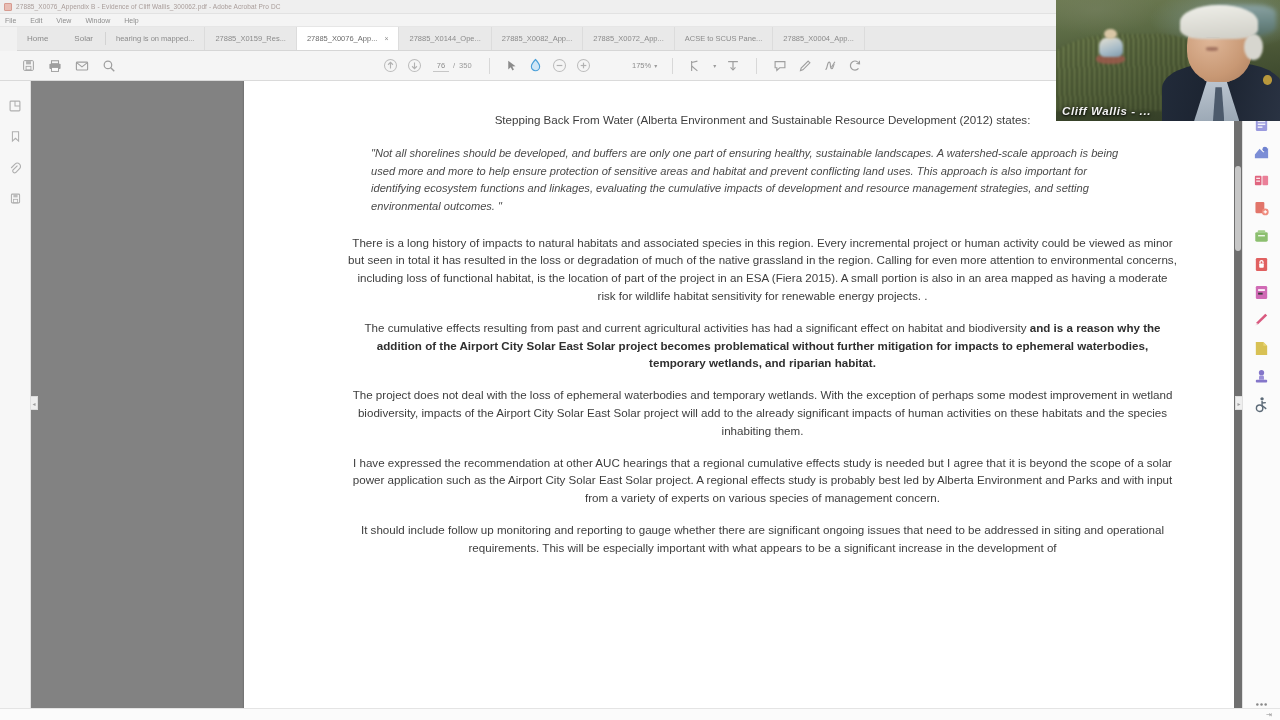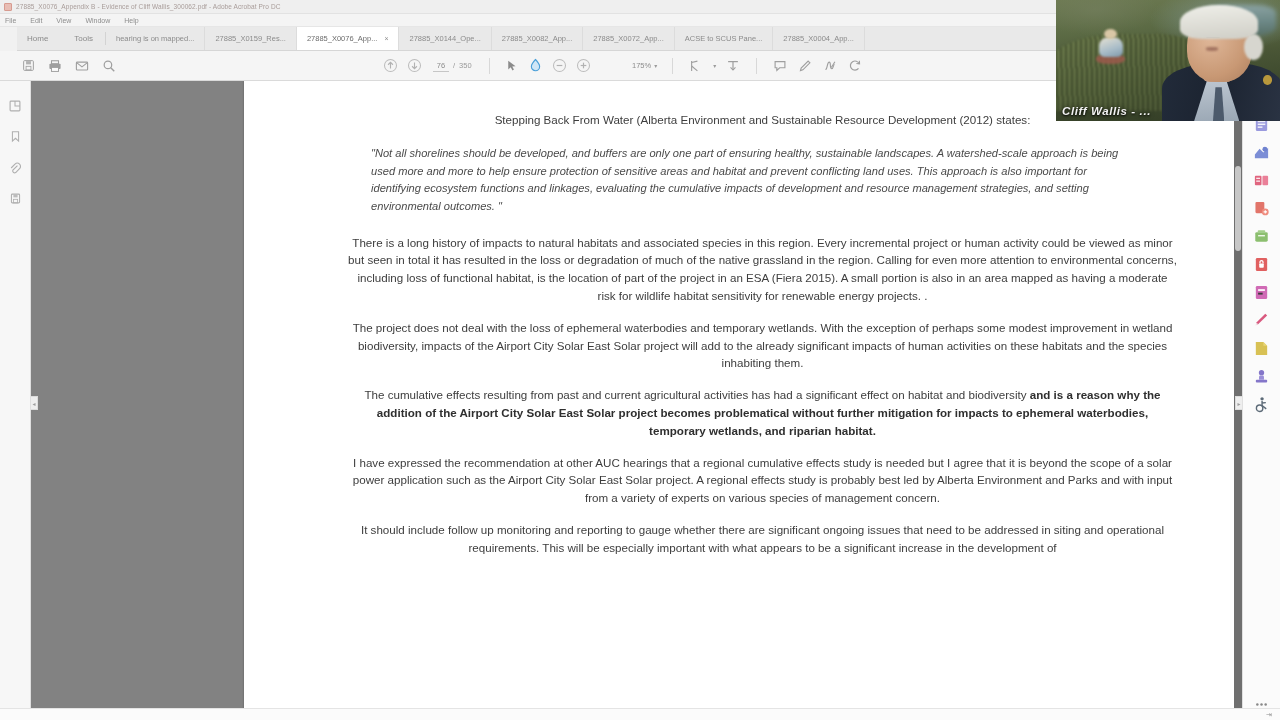--- a/index.html
+++ b/index.html
@@ -439,21 +439,21 @@
   <div class="menubar">
     <div class="menu-item">File</div>
     <div class="menu-item">Edit</div>
     <div class="menu-item">View</div>
     <div class="menu-item">Window</div>
     <div class="menu-item">Help</div>
   </div>
 
   <div class="tabbar">
     <div class="tab-btn home">Home</div>
-    <div class="tab-btn">Tools</div>
+    <div class="tab-btn">Solar</div>
     <div class="tab-sep"></div>
 
     <div class="doc-tab">
       <span>hearing is on mapped...</span>
     </div>
     <div class="doc-tab">
       <span>27885_X0159_Res...</span>
     </div>
     <div class="doc-tab active">
       <span>27885_X0076_App...</span>
@@ -630,23 +630,23 @@
   <div class="viewer">
     <div class="page">
       <div class="page-body">
 
         <p class="doc-p intro">Stepping Back From Water (Alberta Environment and Sustainable Resource Development (2012) states:</p>
 
         <p class="doc-quote">"Not all shorelines should be developed, and buffers are only one part of ensuring healthy, sustainable landscapes. A watershed-scale approach is being used more and more to help ensure protection of sensitive areas and habitat and prevent conflicting land uses. This approach is also important for identifying ecosystem functions and linkages, evaluating the cumulative impacts of development and resource management strategies, and setting environmental outcomes. "</p>
 
         <p class="doc-p">There is a long history of impacts to natural habitats and associated species in this region. Every incremental project or human activity could be viewed as minor but seen in total it has resulted in the loss or degradation of much of the native grassland in the region. Calling for even more attention to environmental concerns, including loss of functional habitat, is the location of part of the project in an ESA (Fiera 2015). A small portion is also in an area mapped as having a moderate risk for wildlife habitat sensitivity for renewable energy projects. .</p>
 
+        <p class="doc-p"><span>The cumulative effects resulting from past and current agricultural activities has had a significant effect on habitat and biodiversity </span><b>and is a reason why the addition of the Airport City Solar East Solar project becomes problematical without further mitigation for impacts to ephemeral waterbodies, temporary wetlands, and riparian habitat.</b></p>
+
         <p class="doc-p">The project does not deal with the loss of ephemeral waterbodies and temporary wetlands. With the exception of perhaps some modest improvement in wetland biodiversity, impacts of the Airport City Solar East Solar project will add to the already significant impacts of human activities on these habitats and the species inhabiting them.</p>
-
-        <p class="doc-p"><span>The cumulative effects resulting from past and current agricultural activities has had a significant effect on habitat and biodiversity </span><b>and is a reason why the addition of the Airport City Solar East Solar project becomes problematical without further mitigation for impacts to ephemeral waterbodies, temporary wetlands, and riparian habitat.</b></p>
 
         <p class="doc-p">I have expressed the recommendation at other AUC hearings that a regional cumulative effects study is needed but I agree that it is beyond the scope of a solar power application such as the Airport City Solar East Solar project. A regional effects study is probably best led by Alberta Environment and Parks and with input from a variety of experts on various species of management concern.</p>
 
         <p class="doc-p">It should include follow up monitoring and reporting to gauge whether there are significant ongoing issues that need to be addressed in siting and operational requirements. This will be especially important with what appears to be a significant increase in the development of</p>
       </div>
     </div>
 
     <div class="vscroll">
       <div class="vscroll-thumb"></div>
     </div>

